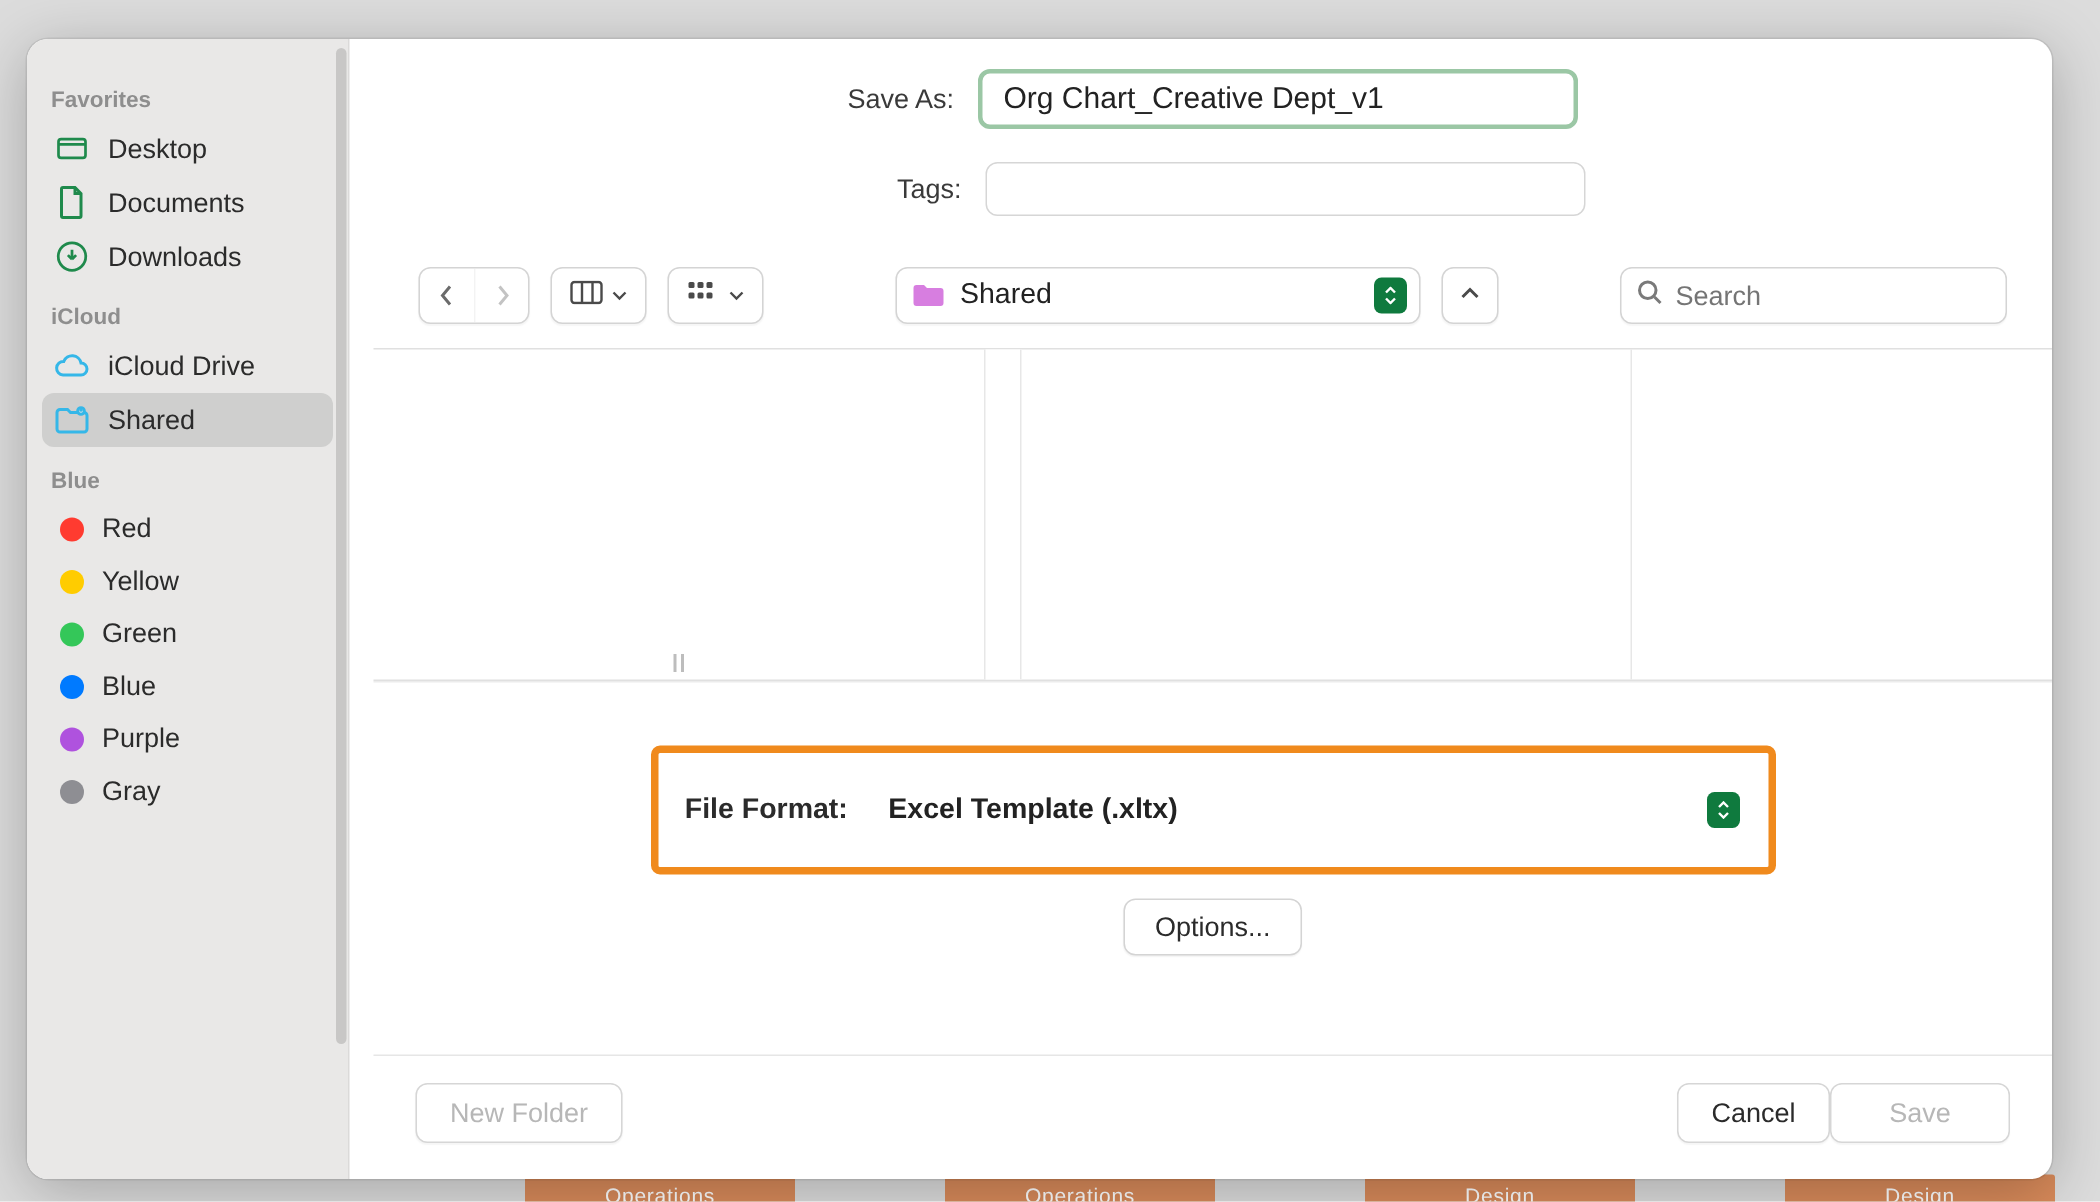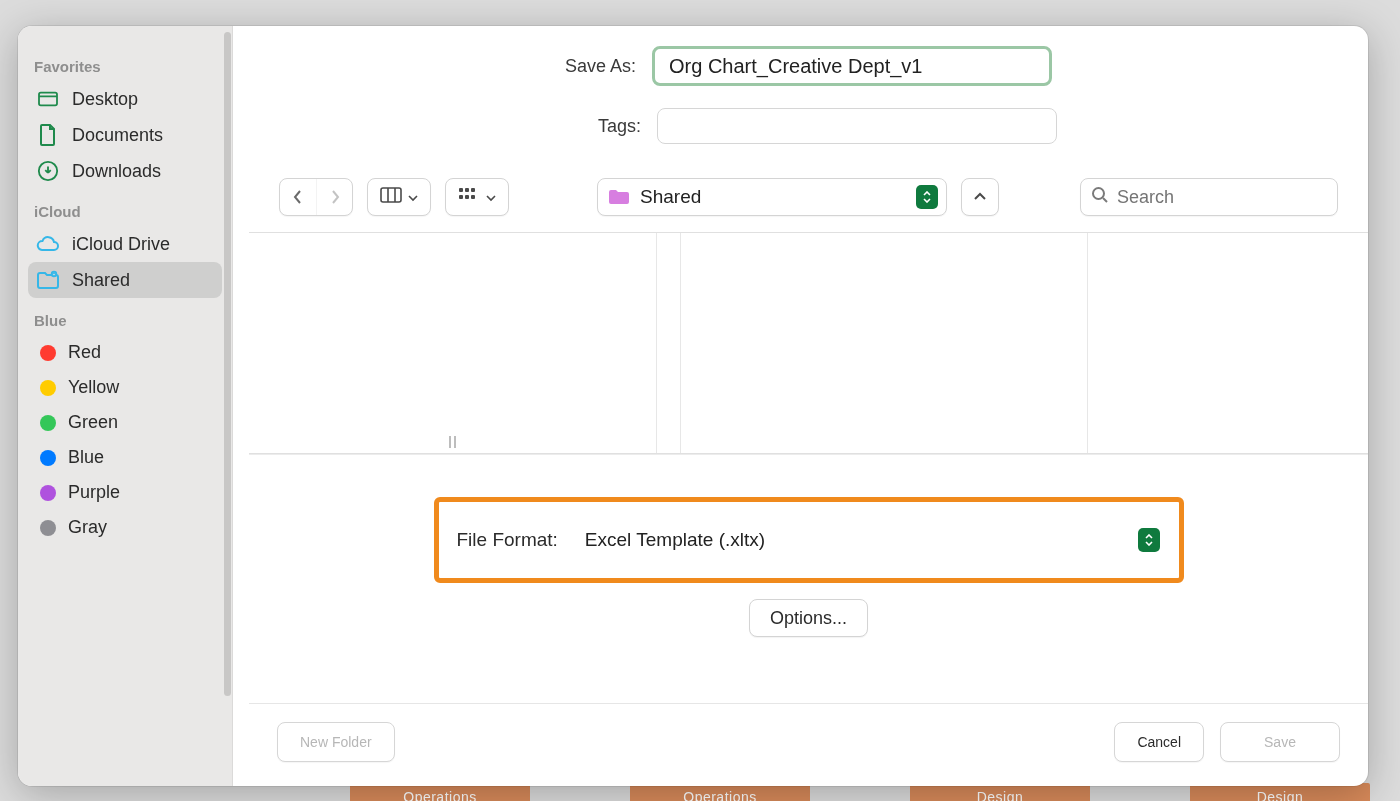--- a/index.html
+++ b/index.html
@@ -158,20 +158,21 @@
     padding: 42px 20px 6px 20px;
     display:flex; flex-direction:column; align-items:center; gap:16px;
     border-top: 1px solid #ececec;
   }
   .format-highlight {
     border: 5px solid #f08a1d;
     border-radius: 6px;
     padding: 18px 10px 18px 18px;
     display:flex; align-items:center; gap:12px;
     width: 750px;
+    font-weight: bold;
   }
   .format-label { font-size: 19px; color:#2b2b2b; }
   .format-select {
     flex:1; height:40px;
     border: 1px solid #fff; 
     border-radius: 8px;
     display:flex; align-items:center; padding:0 8px 0 14px;
     font-size: 19px; color:#222;
   }
   .options-btn {
@@ -185,26 +186,26 @@
   
   .footer {
     margin-top: auto;
     border-top: 1px solid #e6e6e6;
     padding: 18px 28px 24px 28px;
     display:flex; align-items:center;
   }
   .btn {
     height: 40px; padding: 0 22px;
     border: 1px solid #d6d6d6; border-radius: 8px; background:#fff;
-    font-size: 14px; color:#2b2b2b;
+    font-size: 18px; color:#2b2b2b;
     display:flex; align-items:center; justify-content:center;
     box-shadow: 0 1px 1px rgba(0,0,0,0.04);
   }
   .btn.disabled { color:#b7b7b7; }
-  .footer .right { margin-left:auto; display:flex; gap:16px; }
+  .footer .right { margin-left:auto; display:flex; }
 </style>
 </head>
 <body>
 
 <div class="bg-chip" style="left:350px; top:783px;">Operations</div>
 <div class="bg-chip" style="left:630px; top:783px;">Operations</div>
 <div class="bg-chip" style="left:910px; top:783px;">Design</div>
 <div class="bg-chip" style="left:1190px; top:783px;">Design</div>
 
 <div class="dialog">

